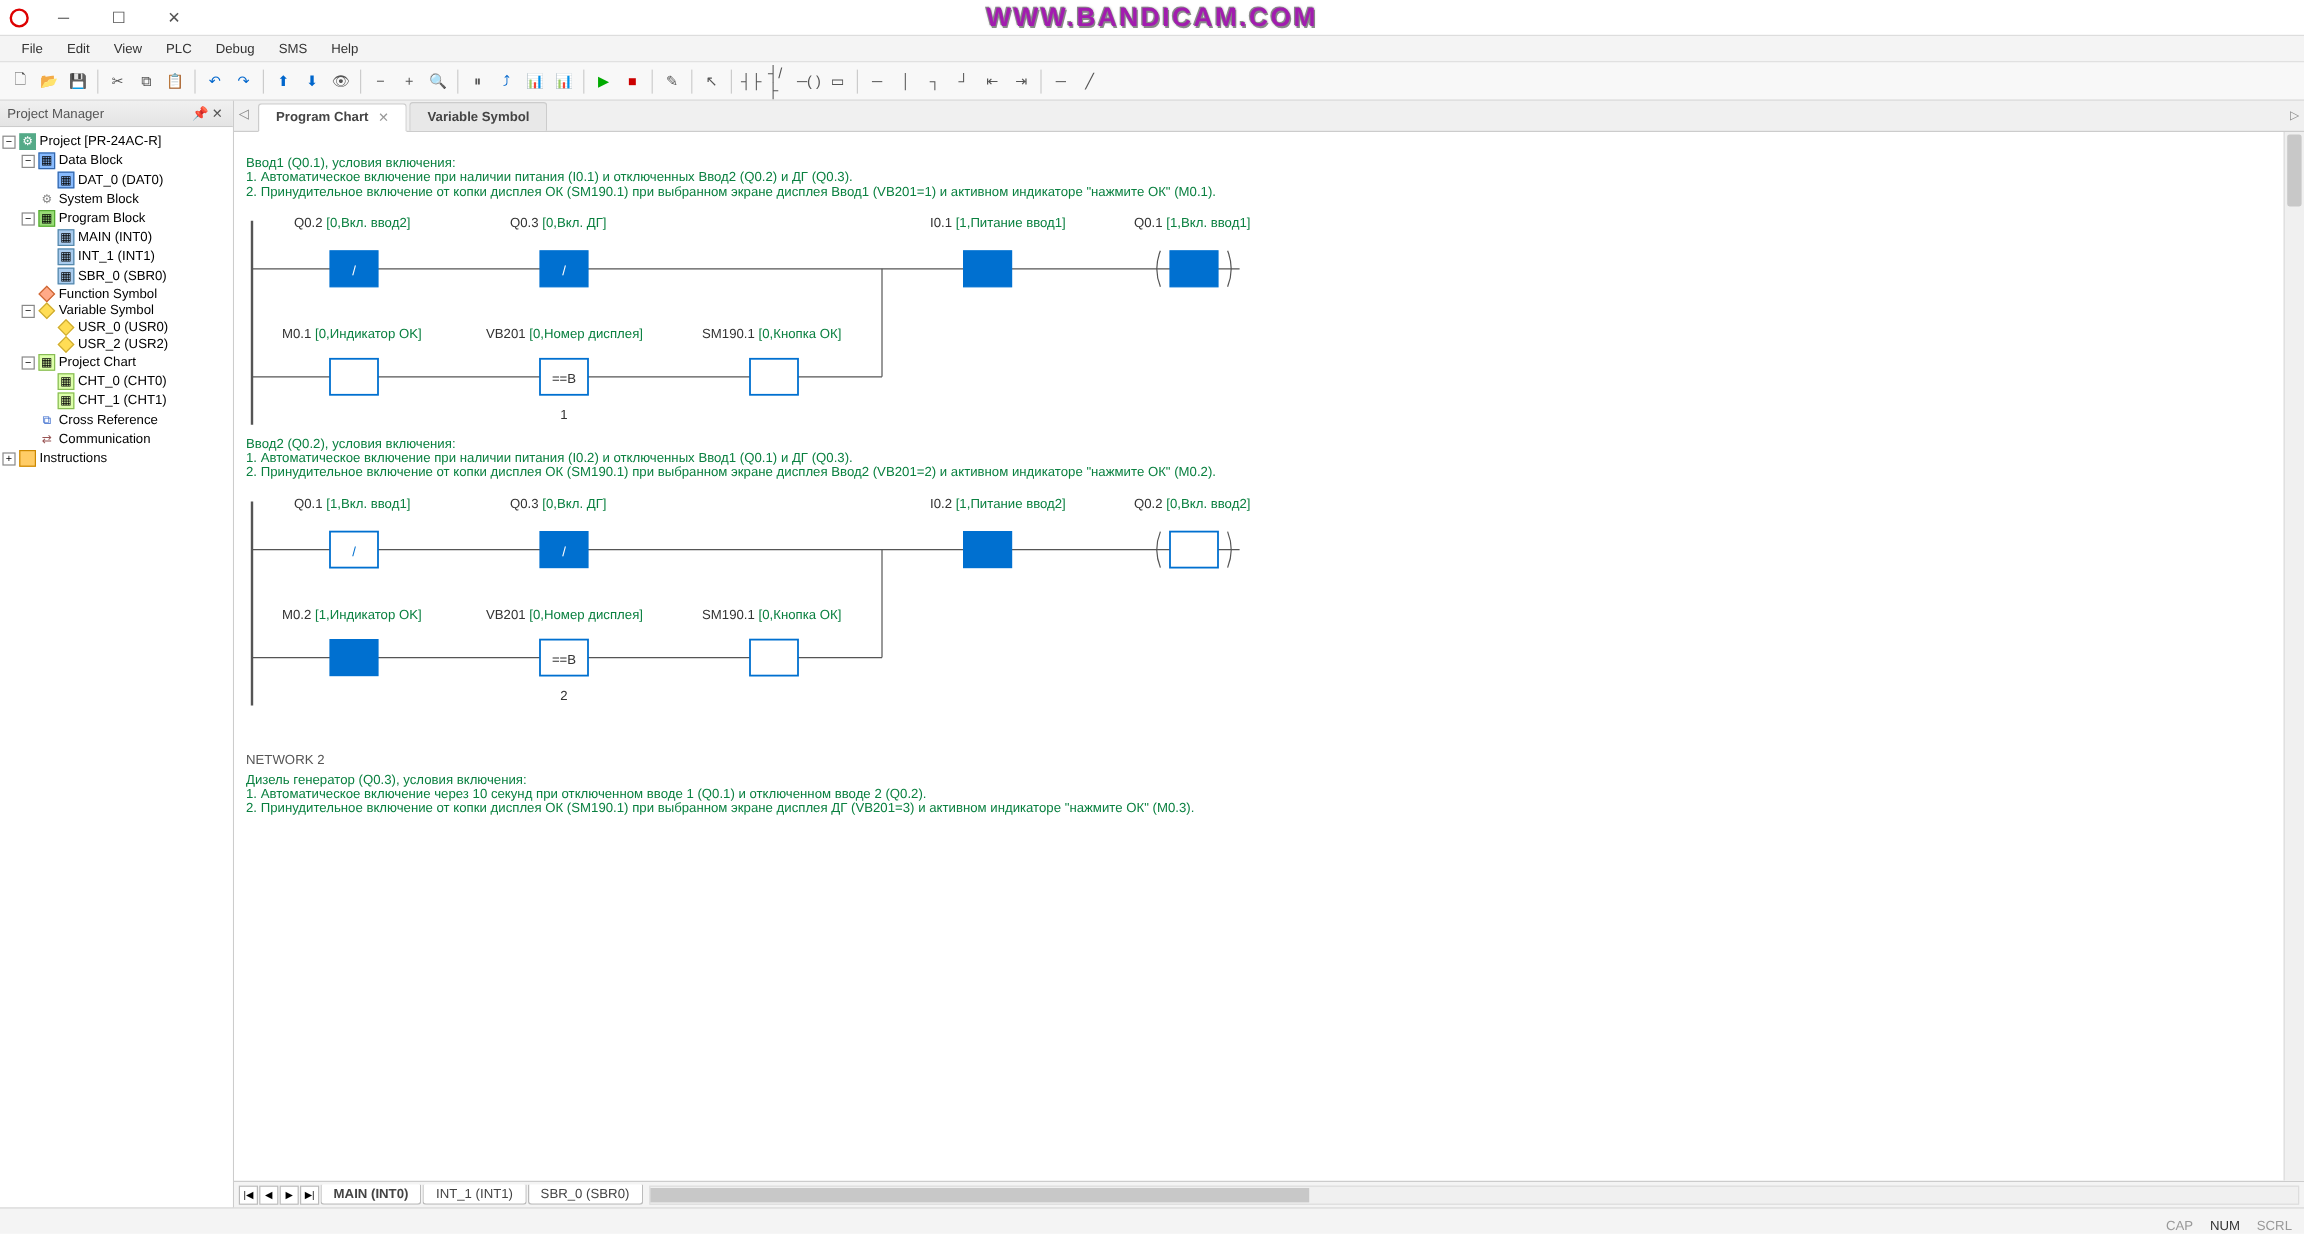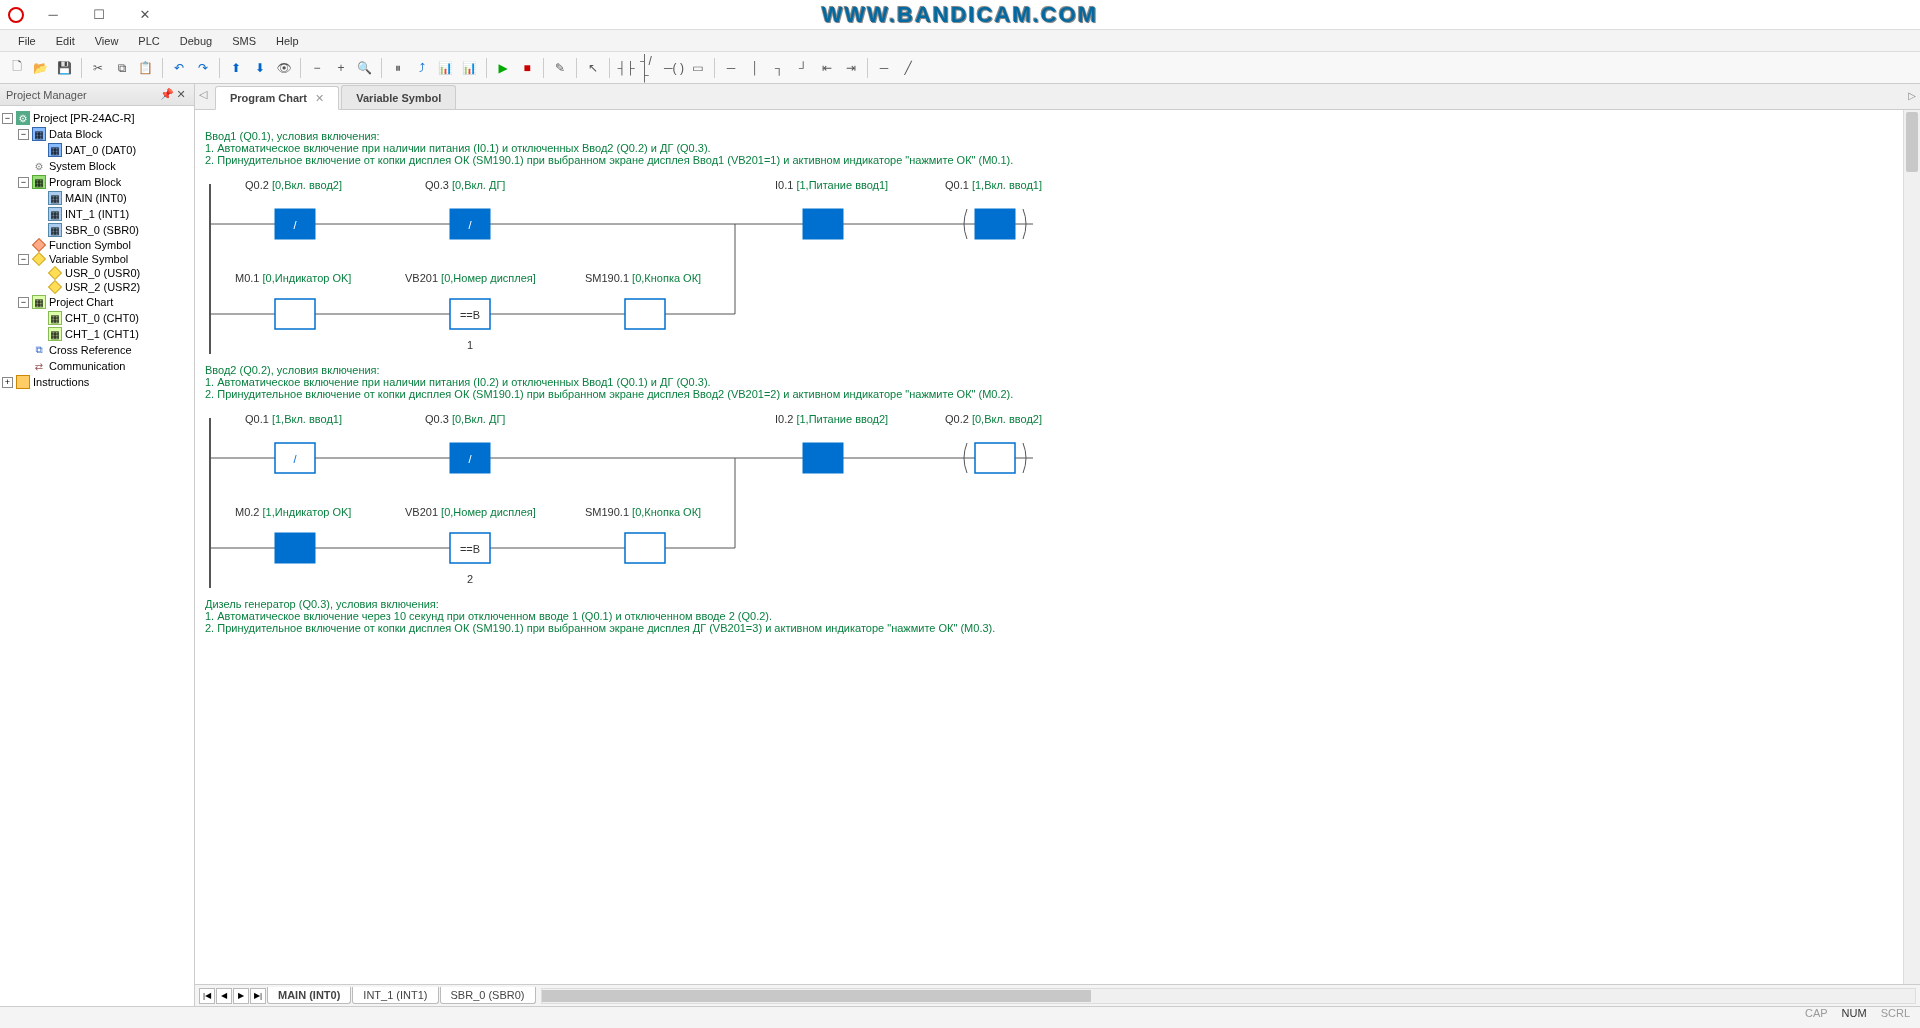--- a/index.html
+++ b/index.html
@@ -1,21 +1,21 @@
 <!DOCTYPE html>
 <html><head>
 <meta charset="utf-8">
 <style>
 *{box-sizing:border-box;margin:0;padding:0;font-family:Tahoma,Verdana,sans-serif;font-size:11px}
 body{background:#f0f0f0;overflow:hidden;width:1920px;height:1028px}
 .titlebar{height:30px;background:#fff;display:flex;align-items:center;padding:0 8px;border-bottom:1px solid #ddd;position:relative}
 .titlebar .icon{width:16px;height:16px;border-radius:50%;border:2px solid #d00;margin-right:6px}
 .titlebar .title{flex:1;color:#333}
 .titlebar .wbtn{width:46px;height:28px;display:flex;align-items:center;justify-content:center;color:#555;font-size:13px}
-.titlebar .watermark{position:absolute;left:50%;transform:translateX(-50%);font-size:22px;font-weight:bold;letter-spacing:2px;color:#0369a1;text-shadow:0 0 2px #888,1px 1px 0 #888,-1px -1px 0 #888}
+.titlebar .watermark{position:absolute;left:50%;transform:translateX(-50%);font-size:22px;font-weight:bold;letter-spacing:2px;color:#a21caf;text-shadow:0 0 2px #888,1px 1px 0 #888,-1px -1px 0 #888}
 .menubar{height:22px;background:#f4f4f4;display:flex;align-items:center;padding:0 8px;border-bottom:1px solid #ddd}
 .menubar span{padding:2px 10px;color:#333}
 .toolbar{height:32px;background:#f8f8f8;display:flex;align-items:center;padding:0 6px;border-bottom:1px solid #ccc;gap:2px}
 .tbtn{width:22px;height:22px;display:flex;align-items:center;justify-content:center;border:1px solid transparent;border-radius:2px;color:#555;font-size:12px}
 .tsep{width:1px;height:20px;background:#ccc;margin:0 3px}
 .tbtn.blue{color:#06c}
 .tbtn.green{color:#0a0}
 .tbtn.red{color:#c00}
 .main{display:flex;height:calc(100% - 30px - 22px - 32px - 22px)}
 .sidebar{width:195px;background:#fafafa;border-right:1px solid #ccc;display:flex;flex-direction:column}
@@ -58,21 +58,21 @@
 .contact-box-filled{fill:#0070d0;stroke:#0070d0}
 .contact-box-empty{fill:#fff;stroke:#0070d0;stroke-width:1.5}
 .wire{stroke:#555;stroke-width:1;fill:none}
 .bold-wire{stroke:#555;stroke-width:2;fill:none}
 .bottom-tabs{height:22px;background:#f4f4f4;border-top:1px solid #ccc;display:flex;align-items:center;padding:0 4px}
 .bottom-tabs .nav{width:16px;height:16px;border:1px solid #bbb;display:flex;align-items:center;justify-content:center;font-size:8px;margin-right:1px;background:#fff}
 .bottom-tabs .btab{padding:2px 10px;border:1px solid #bbb;border-top:none;background:#fff;margin-right:1px;border-radius:0 0 3px 3px;color:#444}
 .bottom-tabs .btab.active{font-weight:bold;background:#fff}
 .bottom-tabs .scrollbar-h{flex:1;height:16px;background:#f0f0f0;border:1px solid #ddd;margin-left:4px;position:relative}
 .bottom-tabs .scrollbar-h .thumb{position:absolute;left:0;top:1px;bottom:1px;width:40%;background:#c8c8c8}
-.statusbar{height:22px;background:#f4f4f4;border-top:1px solid #ccc;display:flex;align-items:flex-start;justify-content:flex-end;padding:0 10px;gap:14px;color:#999;font-size:10px}
+.statusbar{height:22px;background:#f4f4f4;border-top:1px solid #ccc;display:flex;align-items:flex-end;justify-content:flex-end;padding:0 10px;gap:14px;color:#999;font-size:10px}
 .tab-arrow{position:absolute;right:4px;top:6px;color:#888;font-size:10px}
 </style>
 </head>
 <body>
 
 <div class="titlebar">
   <div class="icon"></div>
   <div class="watermark">WWW.BANDICAM.COM</div>
   <div class="wbtn">─</div>
   <div class="wbtn">☐</div>
@@ -360,20 +360,21 @@
             <rect class="contact-box-empty" x="245" y="125" width="40" height="30"></rect>
             <text x="265" y="145" text-anchor="middle" fill="#333">==B</text>
             <text class="value-label" x="265" y="175">2</text>
           </g>
           <g>
             <text class="contact-addr" x="380" y="108"><tspan>SM190.1</tspan> <tspan fill="#0a8040">[0,Кнопка ОК]</tspan></text>
             <rect class="contact-box-empty" x="420" y="125" width="40" height="30"></rect>
           </g>
         </svg>
 
+        <div class="network-title" style="margin-top:30px">NETWORK 2</div>
         <div class="network-comment" style="white-space:pre-line">Дизель генератор (Q0.3), условия включения:
 1. Автоматическое включение через 10 секунд при отключенном вводе 1 (Q0.1) и отключенном вводе 2 (Q0.2).
 2. Принудительное включение от копки дисплея ОК (SM190.1) при выбранном экране дисплея ДГ (VB201=3) и активном индикаторе "нажмите ОК" (M0.3).</div>
 
       </div>
       <div class="scrollbar-v">
           <div class="thumb"></div>
         </div>
     </div>
 

